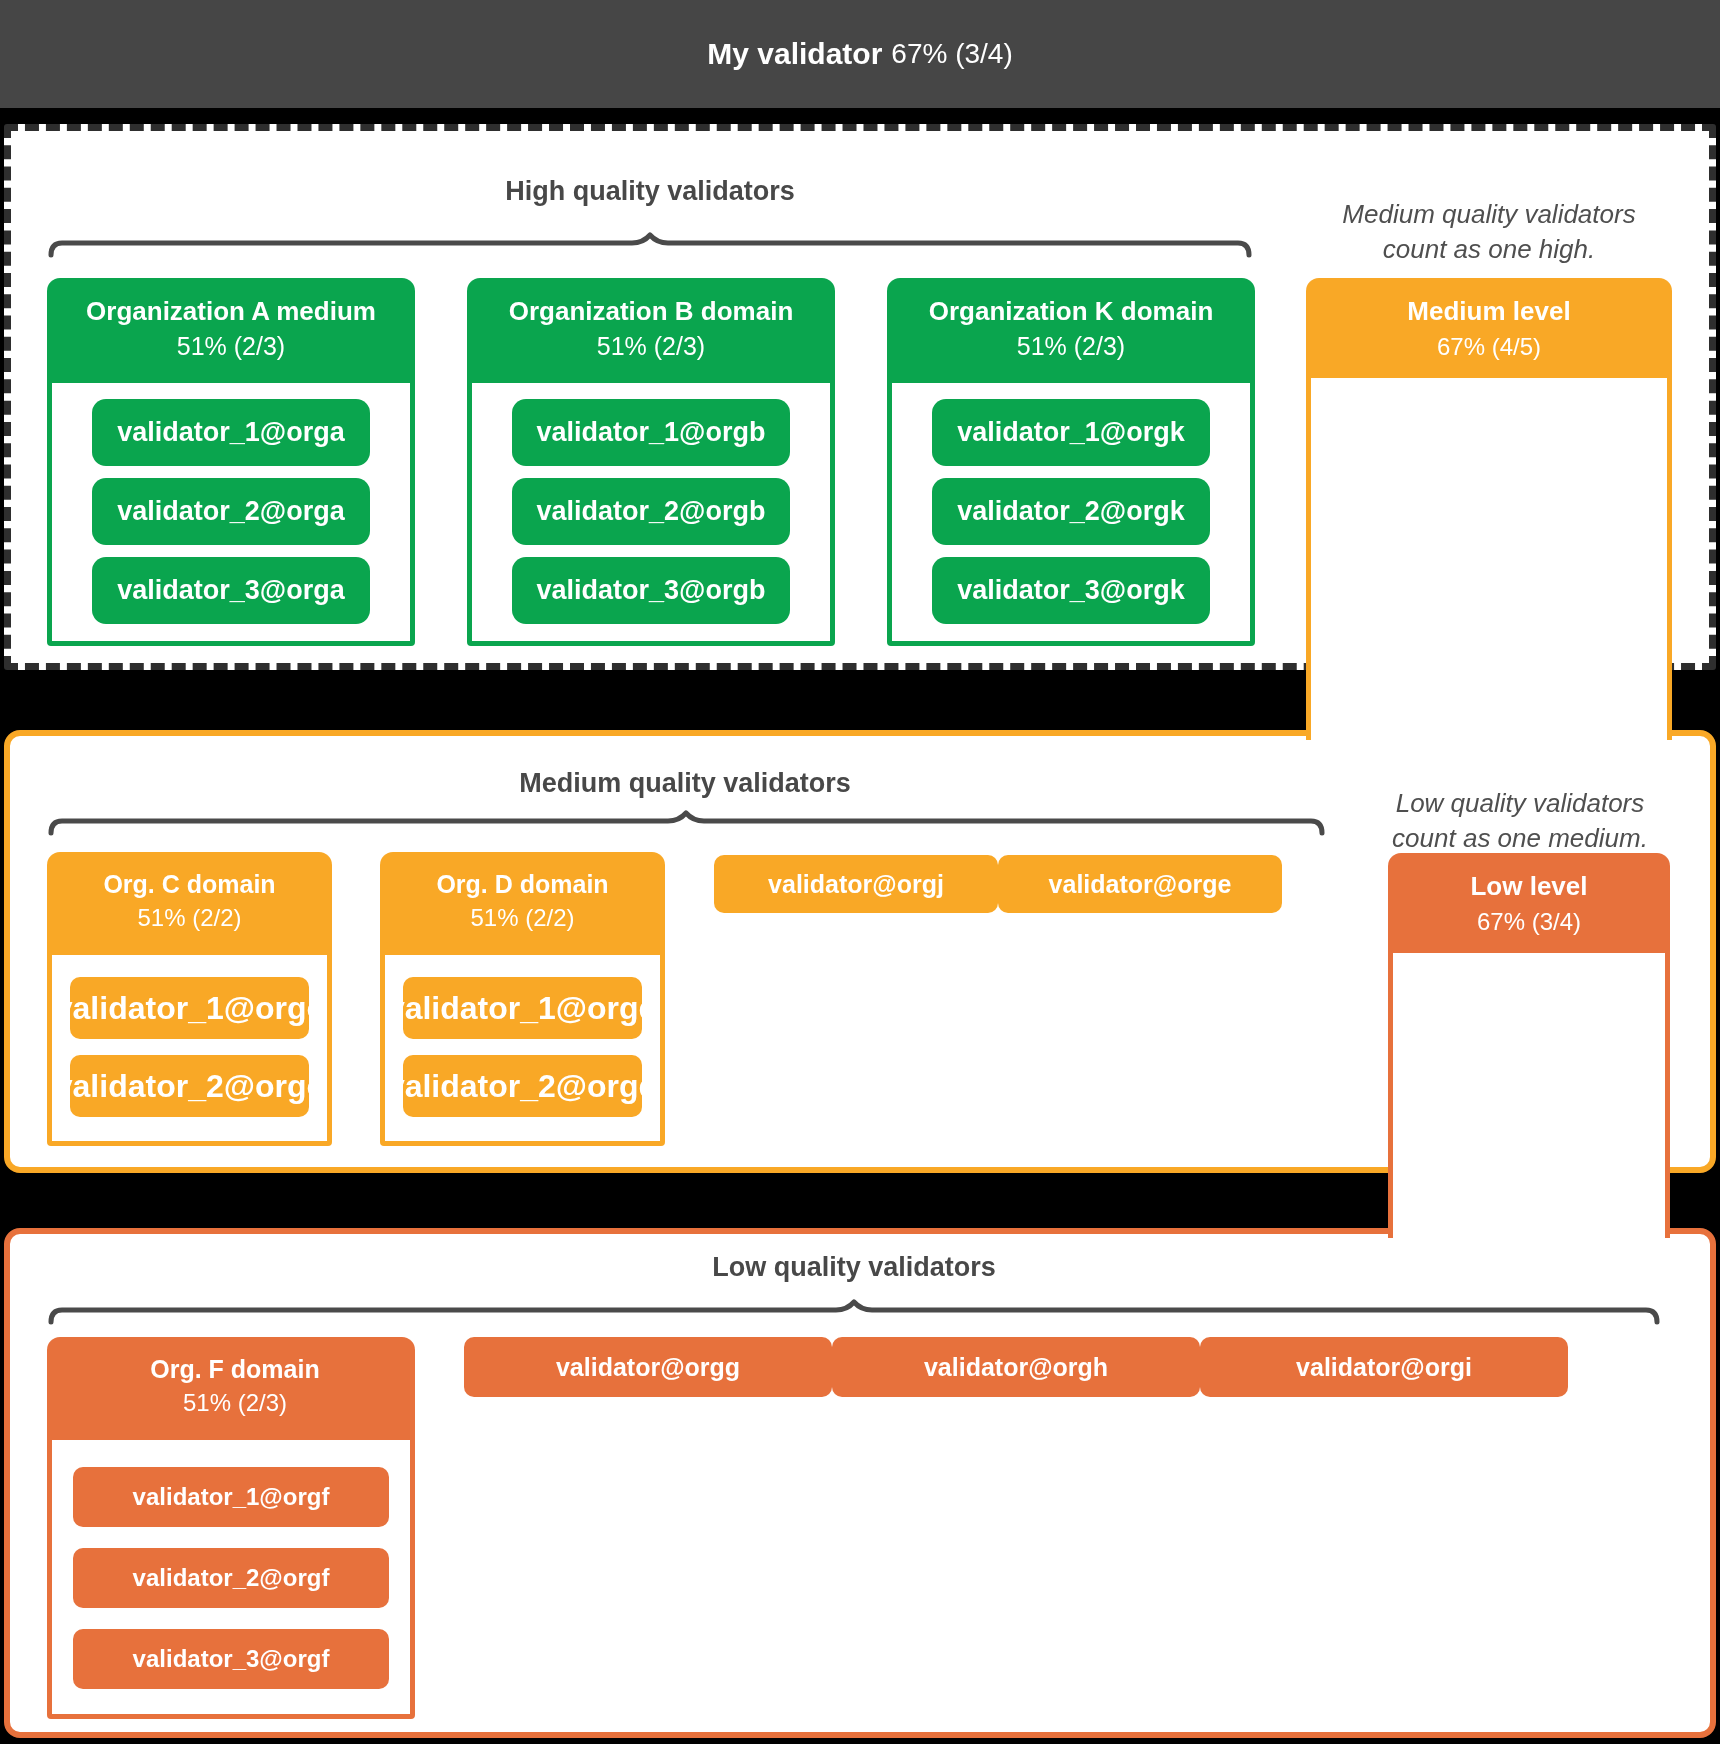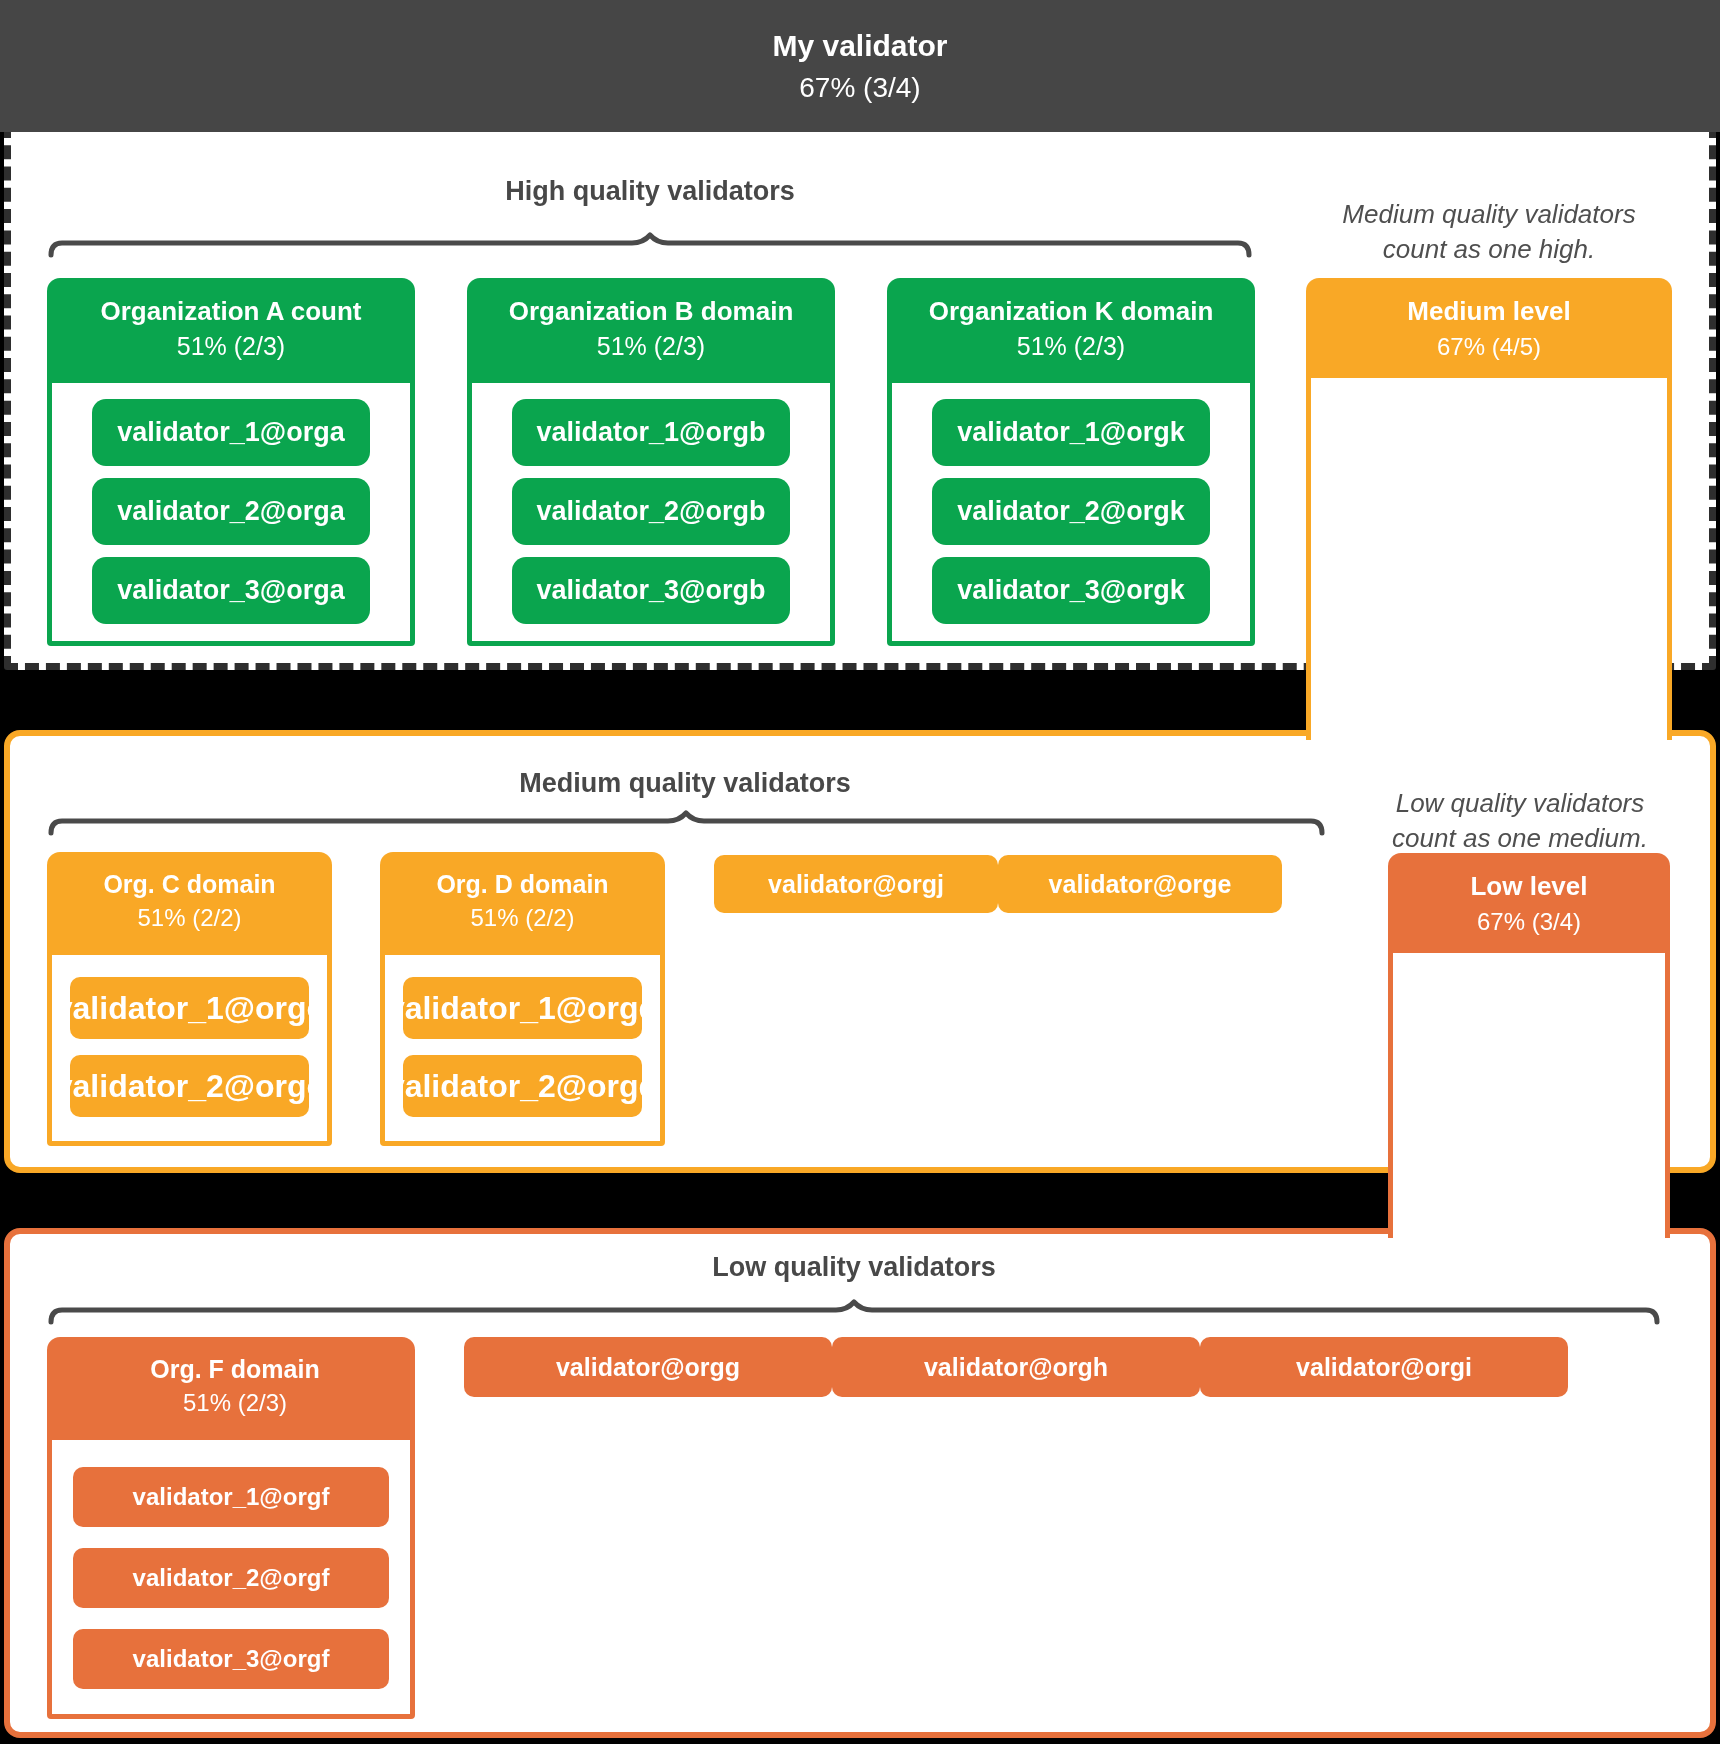--- a/index.html
+++ b/index.html
@@ -1,22 +1,22 @@
 <!DOCTYPE html>
 <html style="--green: #0AA54E; --amber: #F9A826; --orange: #E7713C; --topbar: #464646; --ink: #4A4A4A;"><head>
 <meta charset="utf-8">
 <style>
   * { box-sizing: border-box; margin: 0; padding: 0; }
   html, body { background: #000; }
   body { font-family: "Liberation Sans", "DejaVu Sans", sans-serif; }
   .stage { position: relative; width: 1720px; height: 1744px; background: #000; overflow: hidden; }
 
   
-  .topbar { position: absolute; left: 0; top: 0; width: 1720px; height: 132px; z-index: 10;
-            background: var(--topbar, #464646); display: flex; flex-direction: column;
+  .topbar { position: absolute; left: 0; top: 0; width: 1720px; height: 108px; z-index: 10;
+            background: var(--topbar, #464646); display: flex; 
             align-items: center; justify-content: center; gap: 9px; color: #fff; }
   .topbar-title { font-size: 30px; font-weight: 700; }
   .topbar-stat  { font-size: 28px; font-weight: 400; }
 
   
   .sec { position: absolute; background: #fff; z-index: 1; }
   .sec-high   { left: 4px; top: 124px; width: 1712px; height: 546px; border: 7px dashed #2e2e2e; border-radius: 3px; }
   .sec-medium { left: 4px; top: 730px; width: 1712px; height: 443px; border: 6px solid var(--amber, #F9A826); border-radius: 16px; }
   .sec-low    { left: 4px; top: 1228px; width: 1712px; height: 510px; border: 6px solid var(--orange, #E7713C); border-radius: 16px; }
 
@@ -122,21 +122,21 @@
     <path d="M 3,23 Q 3,11 14,11 H 620 Q 631,11 638,3 Q 645,11 656,11 H 1263 Q 1274,11 1274,23"></path>
   </svg>
   <svg class="brace b-low" width="1612" height="26" viewBox="0 0 1612 26">
     <path d="M 3,23 Q 3,11 14,11 H 788 Q 799,11 806,3 Q 813,11 824,11 H 1598 Q 1609,11 1609,23"></path>
   </svg>
 
   <div class="org-row row-high green">
 
   <div class="org-box big green">
         <div class="org-head">
-          <div class="org-name">Organization A count</div>
+          <div class="org-name">Organization A medium</div>
           <div class="org-stat">51% (2/3)</div>
         </div>
         <div class="org-body">
 
         <div class="pill">validator_1@orga</div>
           <div class="pill">validator_2@orga</div>
           <div class="pill">validator_3@orga</div>
         </div>
       </div>
       <div class="org-box big green">

